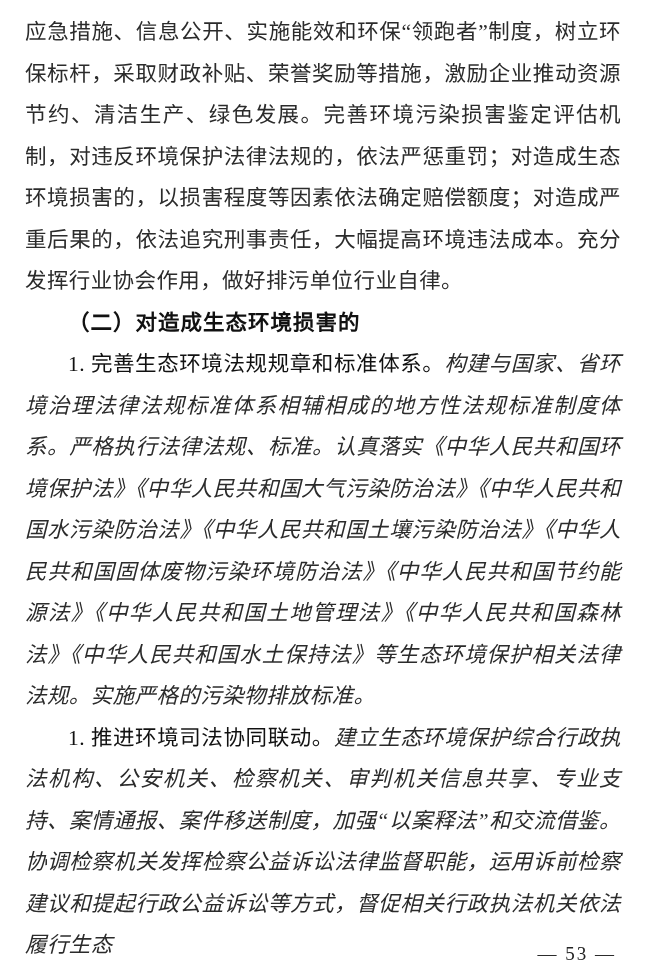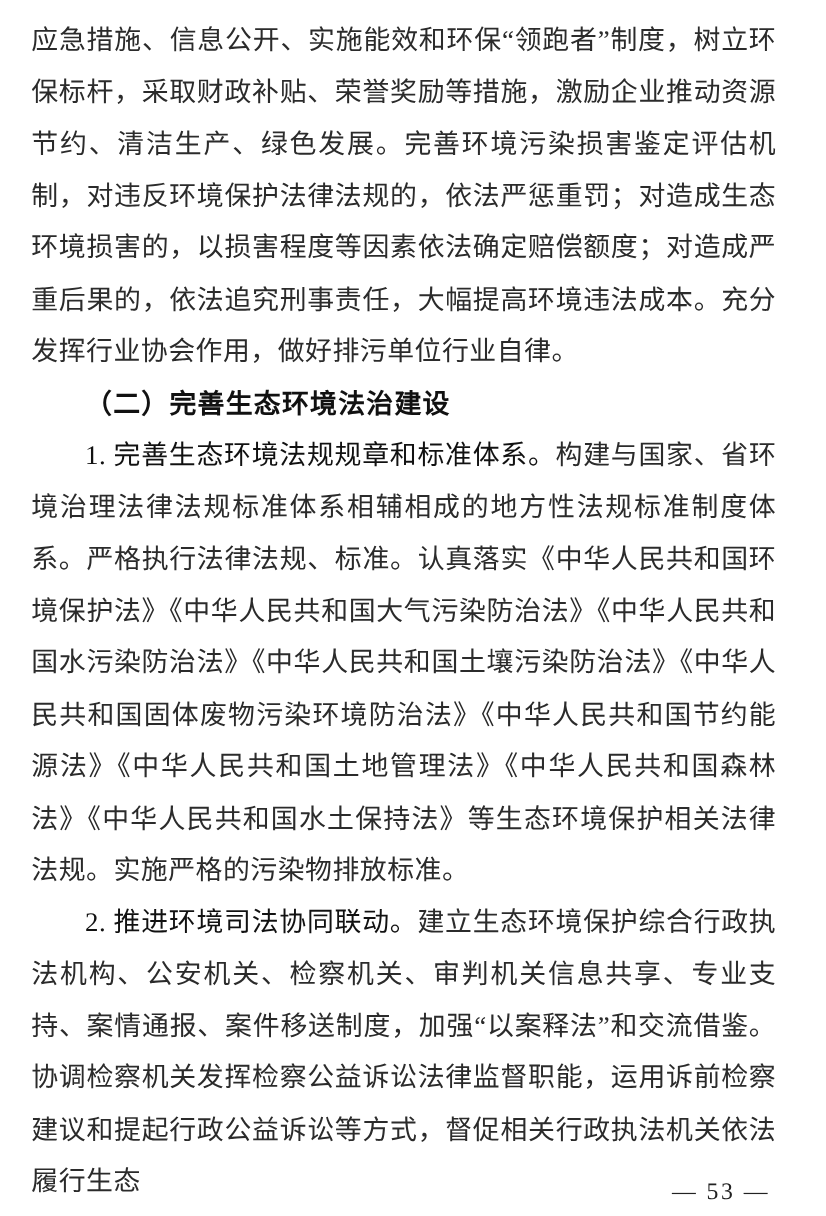--- a/index.html
+++ b/index.html
@@ -44,42 +44,43 @@
     color: #111111;
     letter-spacing: 1px;
   }
   .item-lead {
     font-weight: 400;
     color: #111111;
   }
   .item-body {
     font-weight: 400;
     color: #2b2b2b;
+    font-style: italic;
   }
   .page-footer {
     position: absolute;
     right: 28px;
     bottom: 8px;
     font-size: 19px;
     color: #222222;
     letter-spacing: 2px;
     font-family: "Liberation Serif", "DejaVu Serif", serif;
     margin-top: 39px;
   }
 </style>
 </head>
 <body>
 
 <div class="page">
   <div class="doc-body">
 
     <p>应急措施、信息公开、实施能效和环保“领跑者”制度，树立环保标杆，采取财政补贴、荣誉奖励等措施，激励企业推动资源节约、清洁生产、绿色发展。完善环境污染损害鉴定评估机制，对违反环境保护法律法规的，依法严惩重罚；对造成生态环境损害的，以损害程度等因素依法确定赔偿额度；对造成严重后果的，依法追究刑事责任，大幅提高环境违法成本。充分发挥行业协会作用，做好排污单位行业自律。</p>
 
-    <h3 class="section-heading indent-2">（二）完善生态环境法治建设</h3>
+    <h3 class="section-heading indent-2">（二）对造成生态环境损害的</h3>
 
     <p class="indent-2"><span class="item-lead">1. 完善生态环境法规规章和标准体系。</span><span class="item-body">构建与国家、省环境治理法律法规标准体系相辅相成的地方性法规标准制度体系。严格执行法律法规、标准。认真落实《中华人民共和国环境保护法》《中华人民共和国大气污染防治法》《中华人民共和国水污染防治法》《中华人民共和国土壤污染防治法》《中华人民共和国固体废物污染环境防治法》《中华人民共和国节约能源法》《中华人民共和国土地管理法》《中华人民共和国森林法》《中华人民共和国水土保持法》等生态环境保护相关法律法规。实施严格的污染物排放标准。</span></p>
 
-    <p class="indent-2"><span class="item-lead">2. 推进环境司法协同联动。</span><span class="item-body">建立生态环境保护综合行政执法机构、公安机关、检察机关、审判机关信息共享、专业支持、案情通报、案件移送制度，加强“以案释法”和交流借鉴。协调检察机关发挥检察公益诉讼法律监督职能，运用诉前检察建议和提起行政公益诉讼等方式，督促相关行政执法机关依法履行生态</span></p>
+    <p class="indent-2"><span class="item-lead">1. 推进环境司法协同联动。</span><span class="item-body">建立生态环境保护综合行政执法机构、公安机关、检察机关、审判机关信息共享、专业支持、案情通报、案件移送制度，加强“以案释法”和交流借鉴。协调检察机关发挥检察公益诉讼法律监督职能，运用诉前检察建议和提起行政公益诉讼等方式，督促相关行政执法机关依法履行生态</span></p>
 
   </div>
 
   <div class="page-footer">— 53 —</div>
 </div>
 
 </body></html>

